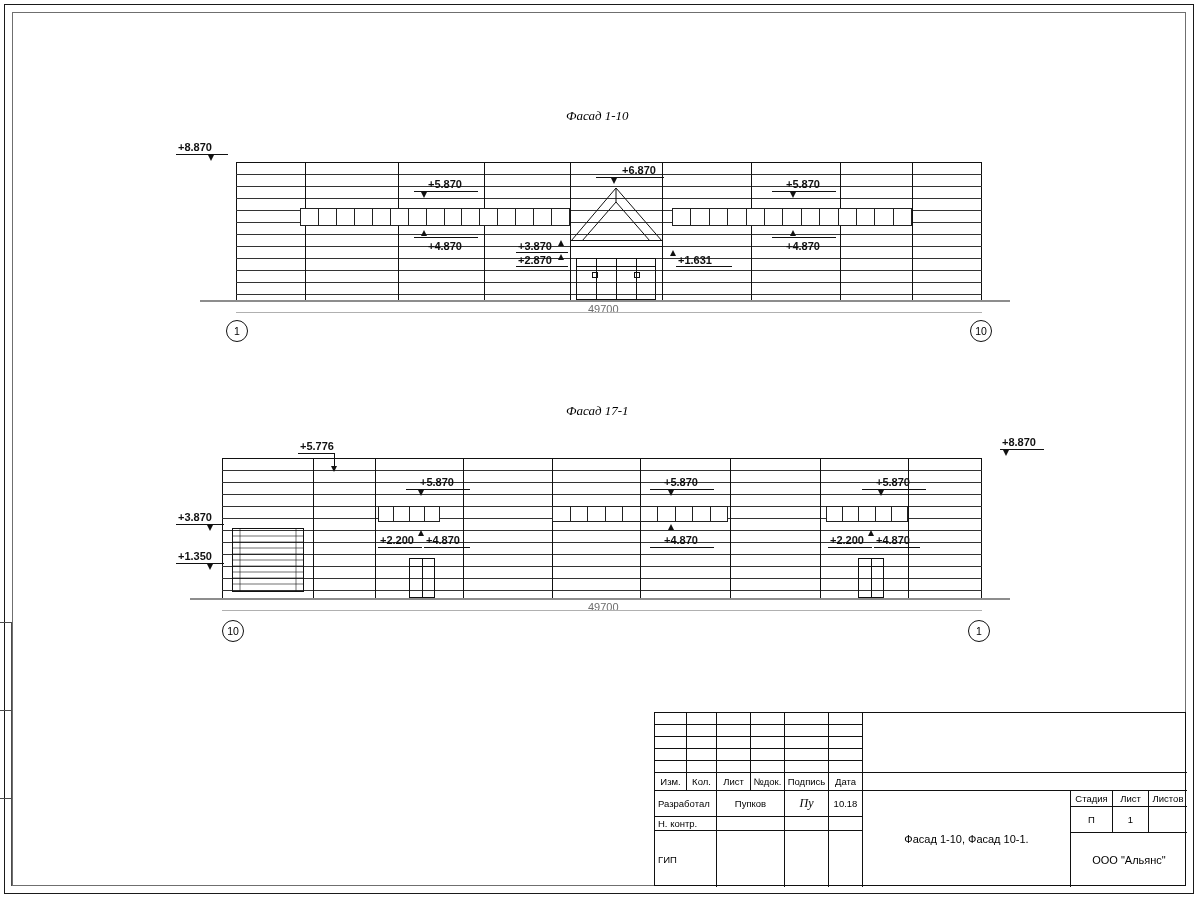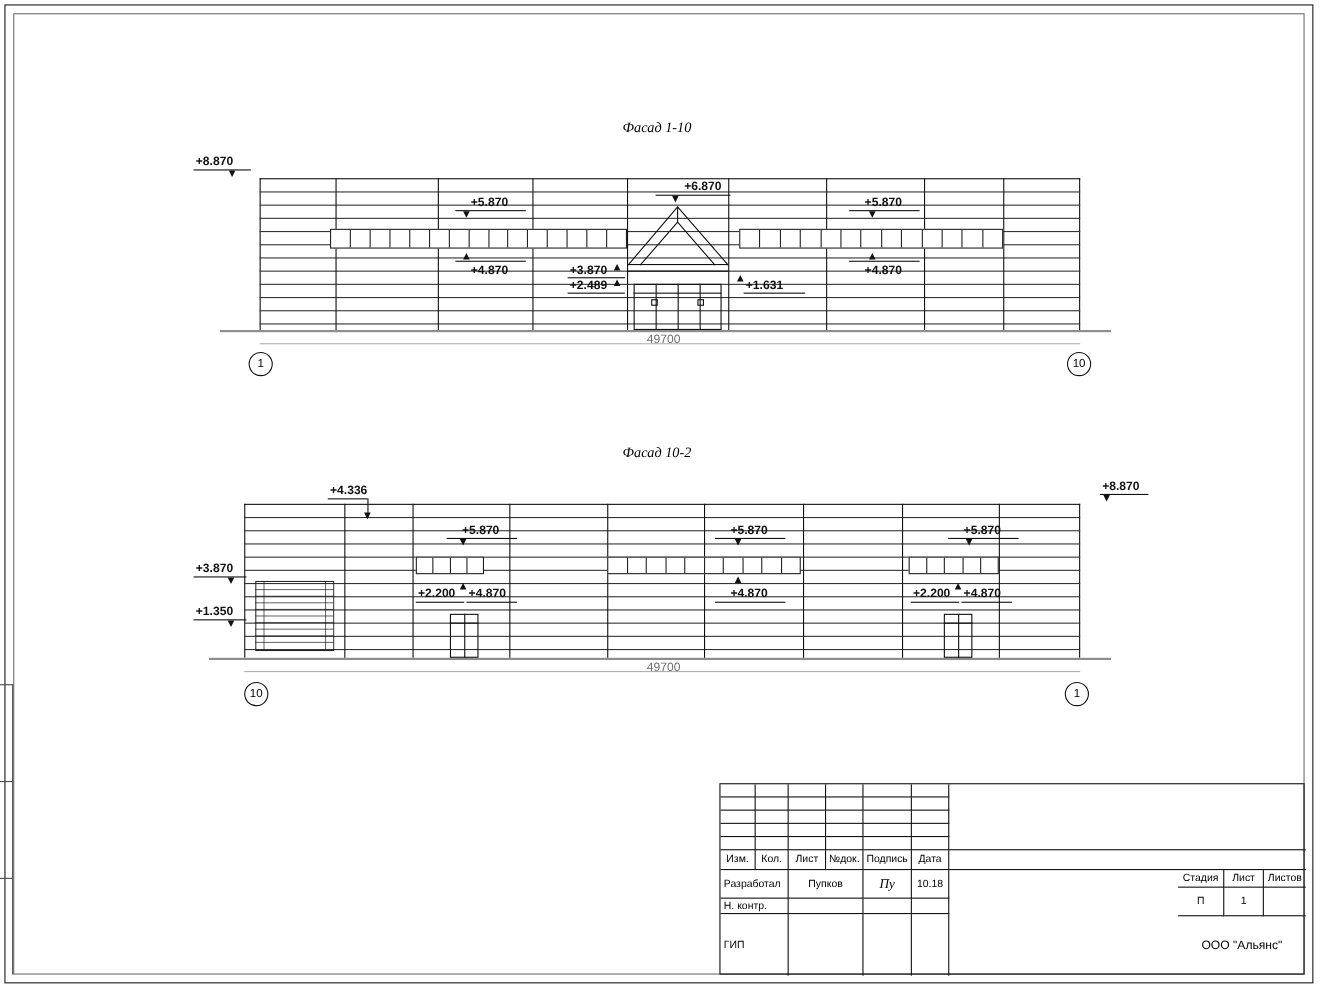--- a/index.html
+++ b/index.html
@@ -266,38 +266,38 @@
     <div class="arrow-u" style="left:421px; top:230px;"></div>
 
     <div class="lvl" style="left:786px; top:240px;">+4.870</div>
     <div class="ln hl" style="left:772px; top:237px; width:64px;"></div>
     <div class="arrow-u" style="left:790px; top:230px;"></div>
 
     <div class="lvl" style="left:518px; top:240px;">+3.870</div>
     <div class="ln hl" style="left:516px; top:252px; width:52px;"></div>
     <div class="arrow-u" style="left:558px; top:240px;"></div>
 
-    <div class="lvl" style="left:518px; top:254px;">+2.489</div>
+    <div class="lvl" style="left:518px; top:254px;">+2.870</div>
     <div class="ln hl" style="left:516px; top:266px; width:52px;"></div>
     <div class="arrow-u" style="left:558px; top:254px;"></div>
 
     <div class="lvl" style="left:678px; top:254px;">+1.631</div>
     <div class="ln hl" style="left:676px; top:266px; width:56px;"></div>
     <div class="arrow-u" style="left:670px; top:250px;"></div>
 
     <div class="dim-txt" style="left:588px; top:303px;">49700</div>
     <div class="ln hl lgrey" style="left:236px; top:312px; width:746px;"></div>
 
     <div class="axis-circle" style="left:226px; top:320px;">1</div>
     <div class="axis-circle" style="left:970px; top:320px;">10</div>
   </div>
 
   <div class="facade" style="left:0;top:0;width:1200px;height:900px;">
 
-    <div class="title-it" style="left:566px; top:403px;">Фасад 10-2</div>
+    <div class="title-it" style="left:566px; top:403px;">Фасад 17-1</div>
 
     <div class="ln hl" style="left:222px; top:458px; width:760px;"></div>
     <div class="ln vl" style="left:222px; top:458px; height:140px;"></div>
     <div class="ln vl" style="left:981px; top:458px; height:140px;"></div>
     <div class="ln hl grey" style="left:190px; top:598px; width:820px; height:2px;"></div>
 
     <div class="ln hl thin" style="left:222px; top:470px; width:760px;"></div>
     <div class="ln hl thin" style="left:222px; top:482px; width:760px;"></div>
     <div class="ln hl thin" style="left:222px; top:494px; width:760px;"></div>
     <div class="ln hl thin" style="left:222px; top:506px; width:760px;"></div>
@@ -364,21 +364,21 @@
     </div>
 
     <div style="position:absolute;left:409px;top:558px;width:26px;height:40px;border:1px solid #111;box-sizing:border-box;"></div>
     <div class="ln hl" style="left:409px; top:566px; width:26px;"></div>
     <div class="ln vl" style="left:422px; top:558px; height:40px;"></div>
 
     <div style="position:absolute;left:858px;top:558px;width:26px;height:40px;border:1px solid #111;box-sizing:border-box;"></div>
     <div class="ln hl" style="left:858px; top:566px; width:26px;"></div>
     <div class="ln vl" style="left:871px; top:558px; height:40px;"></div>
 
-    <div class="lvl" style="left:300px; top:440px;">+4.336</div>
+    <div class="lvl" style="left:300px; top:440px;">+5.776</div>
     <div class="ln hl" style="left:298px; top:453px; width:36px;"></div>
     <div class="ln vl" style="left:334px; top:453px; height:14px;"></div>
     <div class="arrow-d" style="left:331px; top:466px;"></div>
 
     <div class="lvl" style="left:1002px; top:436px;">+8.870</div>
     <div class="ln hl" style="left:1000px; top:449px; width:44px;"></div>
     <div class="arrow-d" style="left:1003px; top:450px;"></div>
 
     <div class="lvl" style="left:420px; top:476px;">+5.870</div>
     <div class="ln hl" style="left:406px; top:489px; width:64px;"></div>
@@ -480,20 +480,21 @@
     <div class="cell left" style="left:0;   top:104px; width:62px; height:14px;">Н. контр.</div>
     <div class="cell" style="left:62px; top:104px; width:68px; height:14px;"></div>
     <div class="cell" style="left:130px;top:104px; width:44px; height:14px;"></div>
     <div class="cell" style="left:174px;top:104px; width:34px; height:14px;"></div>
 
     <div class="cell left nbm" style="left:0;   top:118px; width:62px; height:56px;" style2="">ГИП</div>
     <div class="cell nbm" style="left:62px; top:118px; width:68px; height:56px;"></div>
     <div class="cell nbm" style="left:130px;top:118px; width:44px; height:56px;"></div>
     <div class="cell nbm" style="left:174px;top:118px; width:34px; height:56px;"></div>
 
+    <div class="cell big-txt nbm" style="left:208px; top:78px; width:208px; height:96px;">Фасад 1-10, Фасад 10-1.</div>
 
     <div class="cell big-txt nbm nr" style="left:416px; top:120px; width:116px; height:54px;">ООО "Альянс"</div>
 
     <div class="cell" style="left:416px; top:78px; width:42px; height:16px;">Стадия</div>
     <div class="cell" style="left:458px; top:78px; width:36px; height:16px;">Лист</div>
     <div class="cell nr" style="left:494px; top:78px; width:38px; height:16px;">Листов</div>
 
     <div class="cell" style="left:416px; top:94px; width:42px; height:26px;">П</div>
     <div class="cell" style="left:458px; top:94px; width:36px; height:26px;">1</div>
     <div class="cell nr" style="left:494px; top:94px; width:38px; height:26px;"></div>

